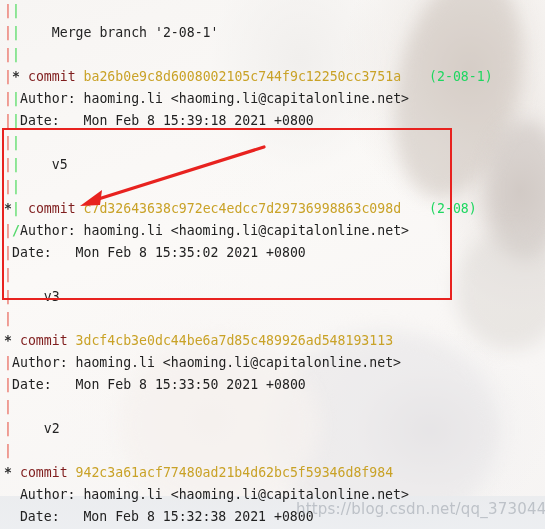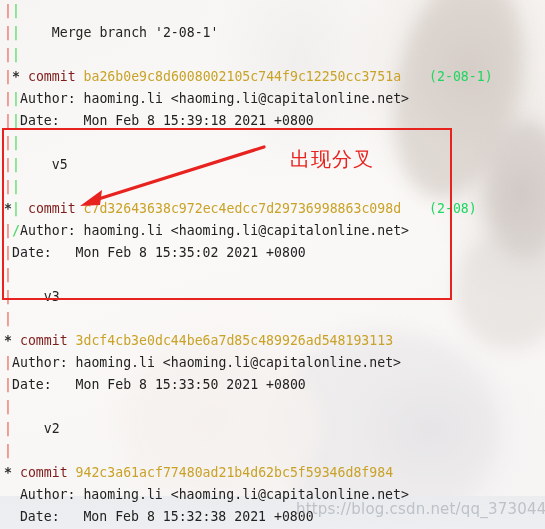--- a/index.html
+++ b/index.html
@@ -140,17 +140,16 @@
 
   <div class="term" id="term"><div class="row"><span class="g pipe-red">|</span><span class="g pipe-green">|</span> </div><div class="row"><span class="g pipe-red">|</span><span class="g pipe-green">|</span><span class="msg">    Merge branch '2-08-1'</span></div><div class="row"><span class="g pipe-red">|</span><span class="g pipe-green">|</span> </div><div class="row"><span class="g pipe-red">|</span><span class="g star">*</span><span> </span><span class="kw-commit">commit</span><span> </span><span class="hash">ba26b0e9c8d6008002105c744f9c12250cc3751a</span><span> </span><span class="refs">(2-08-1)</span></div><div class="row"><span class="g pipe-red">|</span><span class="g pipe-green">|</span><span class="plain">Author: haoming.li &lt;haoming.li@capitalonline.net&gt;</span></div><div class="row"><span class="g pipe-red">|</span><span class="g pipe-green">|</span><span class="plain">Date:   Mon Feb 8 15:39:18 2021 +0800</span></div><div class="row"><span class="g pipe-red">|</span><span class="g pipe-green">|</span> </div><div class="row"><span class="g pipe-red">|</span><span class="g pipe-green">|</span><span class="msg">    v5</span></div><div class="row"><span class="g pipe-red">|</span><span class="g pipe-green">|</span> </div><div class="row"><span class="g star">*</span><span class="g pipe-green">|</span><span> </span><span class="kw-commit">commit</span><span> </span><span class="hash">c7d32643638c972ec4edcc7d29736998863c098d</span><span> </span><span class="refs">(2-08)</span></div><div class="row"><span class="g pipe-red">|</span><span class="g slash-green">/</span><span class="plain">Author: haoming.li &lt;haoming.li@capitalonline.net&gt;</span></div><div class="row"><span class="g pipe-red">|</span><span class="plain">Date:   Mon Feb 8 15:35:02 2021 +0800</span></div><div class="row"><span class="g pipe-red">|</span> </div><div class="row"><span class="g pipe-red">|</span><span class="msg">    v3</span></div><div class="row"><span class="g pipe-red">|</span> </div><div class="row"><span class="g star">*</span><span> </span><span class="kw-commit">commit</span><span> </span><span class="hash">3dcf4cb3e0dc44be6a7d85c489926ad548193113</span></div><div class="row"><span class="g pipe-red">|</span><span class="plain">Author: haoming.li &lt;haoming.li@capitalonline.net&gt;</span></div><div class="row"><span class="g pipe-red">|</span><span class="plain">Date:   Mon Feb 8 15:33:50 2021 +0800</span></div><div class="row"><span class="g pipe-red">|</span> </div><div class="row"><span class="g pipe-red">|</span><span class="msg">    v2</span></div><div class="row"><span class="g pipe-red">|</span> </div><div class="row"><span class="g star">*</span><span> </span><span class="kw-commit">commit</span><span> </span><span class="hash">942c3a61acf77480ad21b4d62bc5f59346d8f984</span></div><div class="row"><span class="plain">  Author: haoming.li &lt;haoming.li@capitalonline.net&gt;</span></div><div class="row"><span class="plain">  Date:   Mon Feb 8 15:32:38 2021 +0800</span></div><div class="row"></div></div>
 
   <div class="anno-box"></div>
 
   <svg class="anno-arrow" viewBox="0 0 210 78">
     <line x1="194" y1="9" x2="22" y2="63" stroke="#e8221f" stroke-width="3.2" stroke-linecap="round"></line>
     <polygon points="10,68 32,52 30,67" fill="#e8221f"></polygon>
   </svg>
 
-  <div class="anno-label">出现分叉</div>
 
   <div class="watermark">https://blog.csdn.net/qq_37304462</div>
 
 </div>
 
 </body></html>

